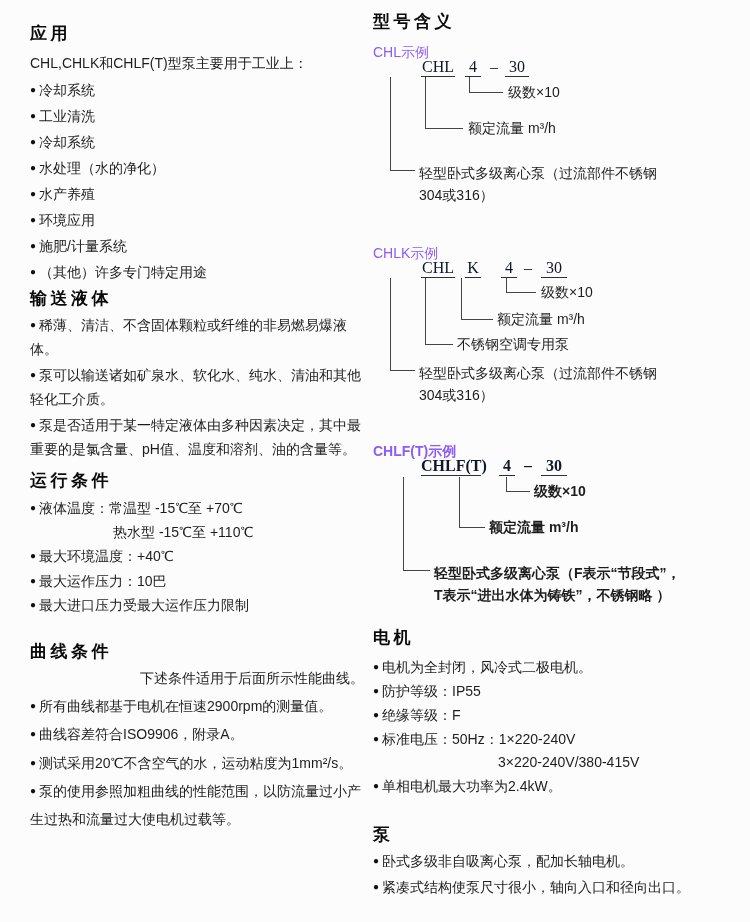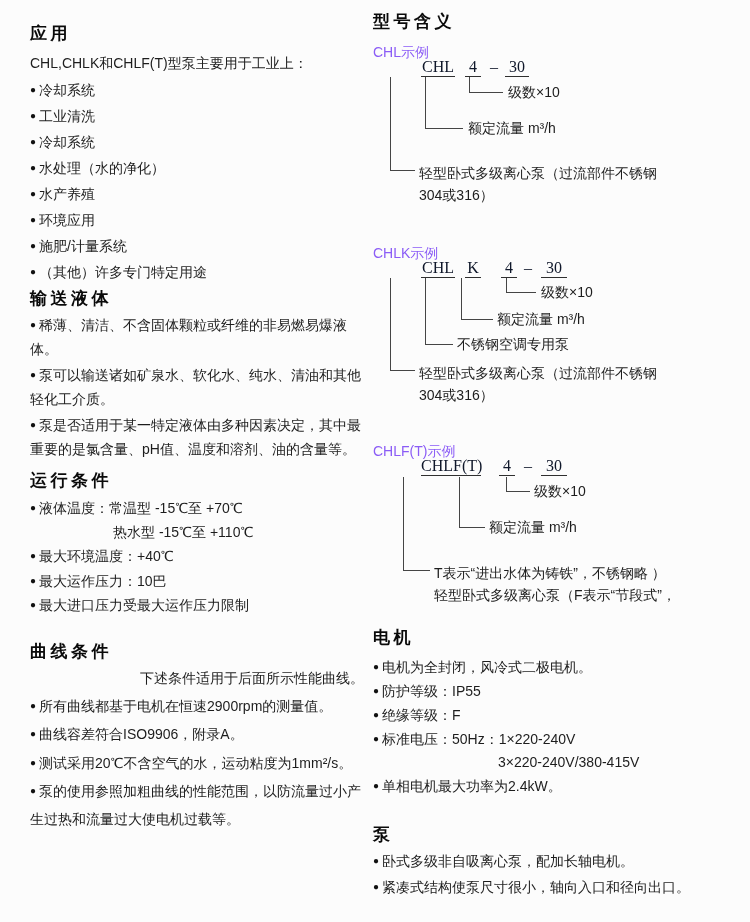--- a/index.html
+++ b/index.html
@@ -40,21 +40,21 @@
   .h-curve { margin-top:24px; }
   .curve-intro { margin-top:6px; line-height:20px;text-align:right; }
   .curve-list { margin-top:4px; }
   .curve-list .li { line-height:27.5px; }
 
   
   .h-model { margin-top:12px; }
   .dg { position:relative; }
   .dg1 { margin-top:12px; height:165px; }
   .dg2 { margin-top:36px; height:160px; }
-  .dg3 { margin-top:38px; height:170px; }
+  .dg3 { margin-top:38px; height:170px;font-weight:bold; }
   .dg-title { position:absolute; left:0; top:0; font-size:14px; color:#8b5cf6; }
   .cp {
     position:absolute; top:14px; height:19px;
     font-family:"Liberation Serif", serif; font-size:16px;
     text-align:center; color:#0f172a;
     border-bottom:1.2px solid #2f2f2f;
     margin-left:48px;
   }
   .cp.nb { border-bottom:none; }
   .conn { position:absolute; border-left:1.2px solid #454545; border-bottom:1.2px solid #454545; }
@@ -162,22 +162,22 @@
       <span class="cp" style="left:0;width:60px">CHLF(T)</span>
       <span class="cp" style="left:78px;width:16px">4</span>
       <span class="cp nb" style="left:100px;width:14px">–</span>
       <span class="cp" style="left:120px;width:26px">30</span>
       <div class="conn" style="left:133px;top:34px;width:24px;height:15px"></div>
       <div class="lbl" style="left:161px;top:40px">级数×10</div>
       <div class="conn" style="left:86px;top:34px;width:26px;height:51px"></div>
       <div class="lbl" style="left:116px;top:76px">额定流量 m³/h</div>
       <div class="conn" style="left:30px;top:34px;width:27px;height:94px"></div>
       <div class="desc" style="left:61px;top:119px">
+        <div>轻型卧式多级离心泵（F表示“节段式”，</div>
         <div>T表示“进出水体为铸铁”，不锈钢略 ）</div>
-        <div>轻型卧式多级离心泵（F表示“节段式”，</div>
       </div>
     </div>
 
     <h2 class="sec h-motor">电机</h2>
     <div class="motor-list">
       <div class="li"><span class="blt">●</span><span>电机为全封闭，风冷式二极电机。</span></div>
       <div class="li"><span class="blt">●</span><span>防护等级：IP55</span></div>
       <div class="li"><span class="blt">●</span><span>绝缘等级：F</span></div>
       <div class="li"><span class="blt">●</span><span>标准电压：50Hz：1×220-240V</span></div>
       <div class="li cont">3×220-240V/380-415V</div>

